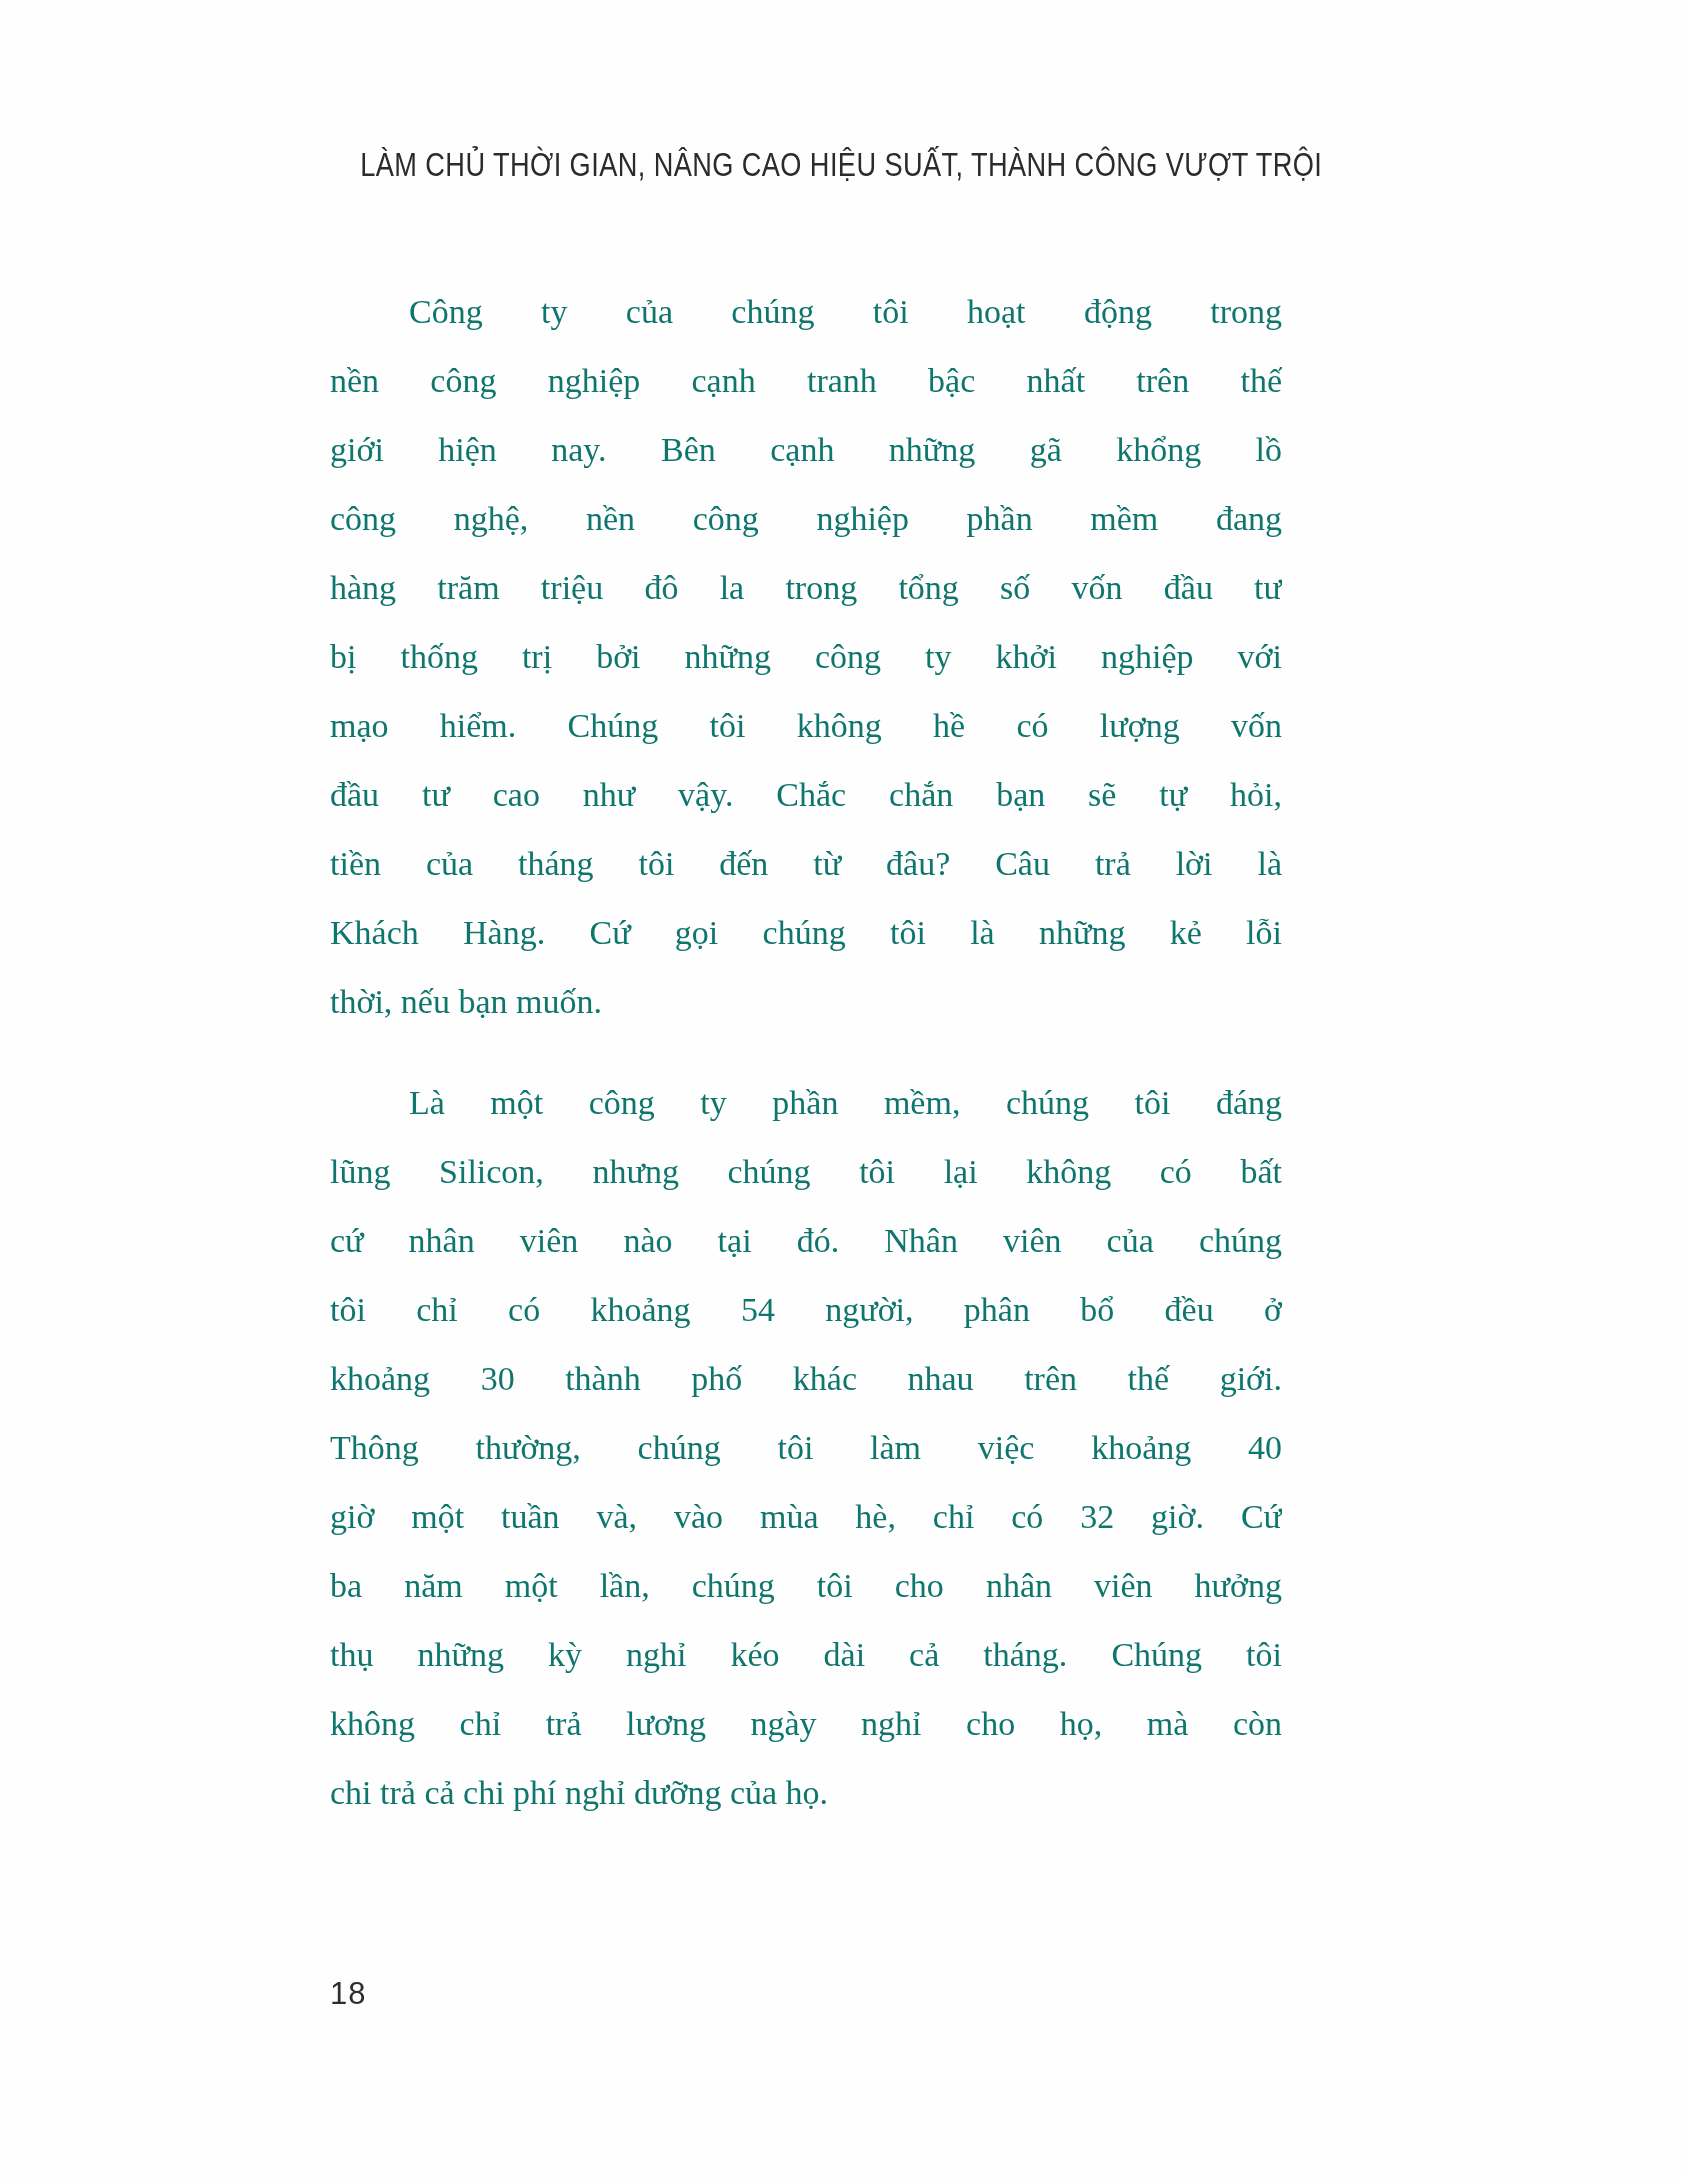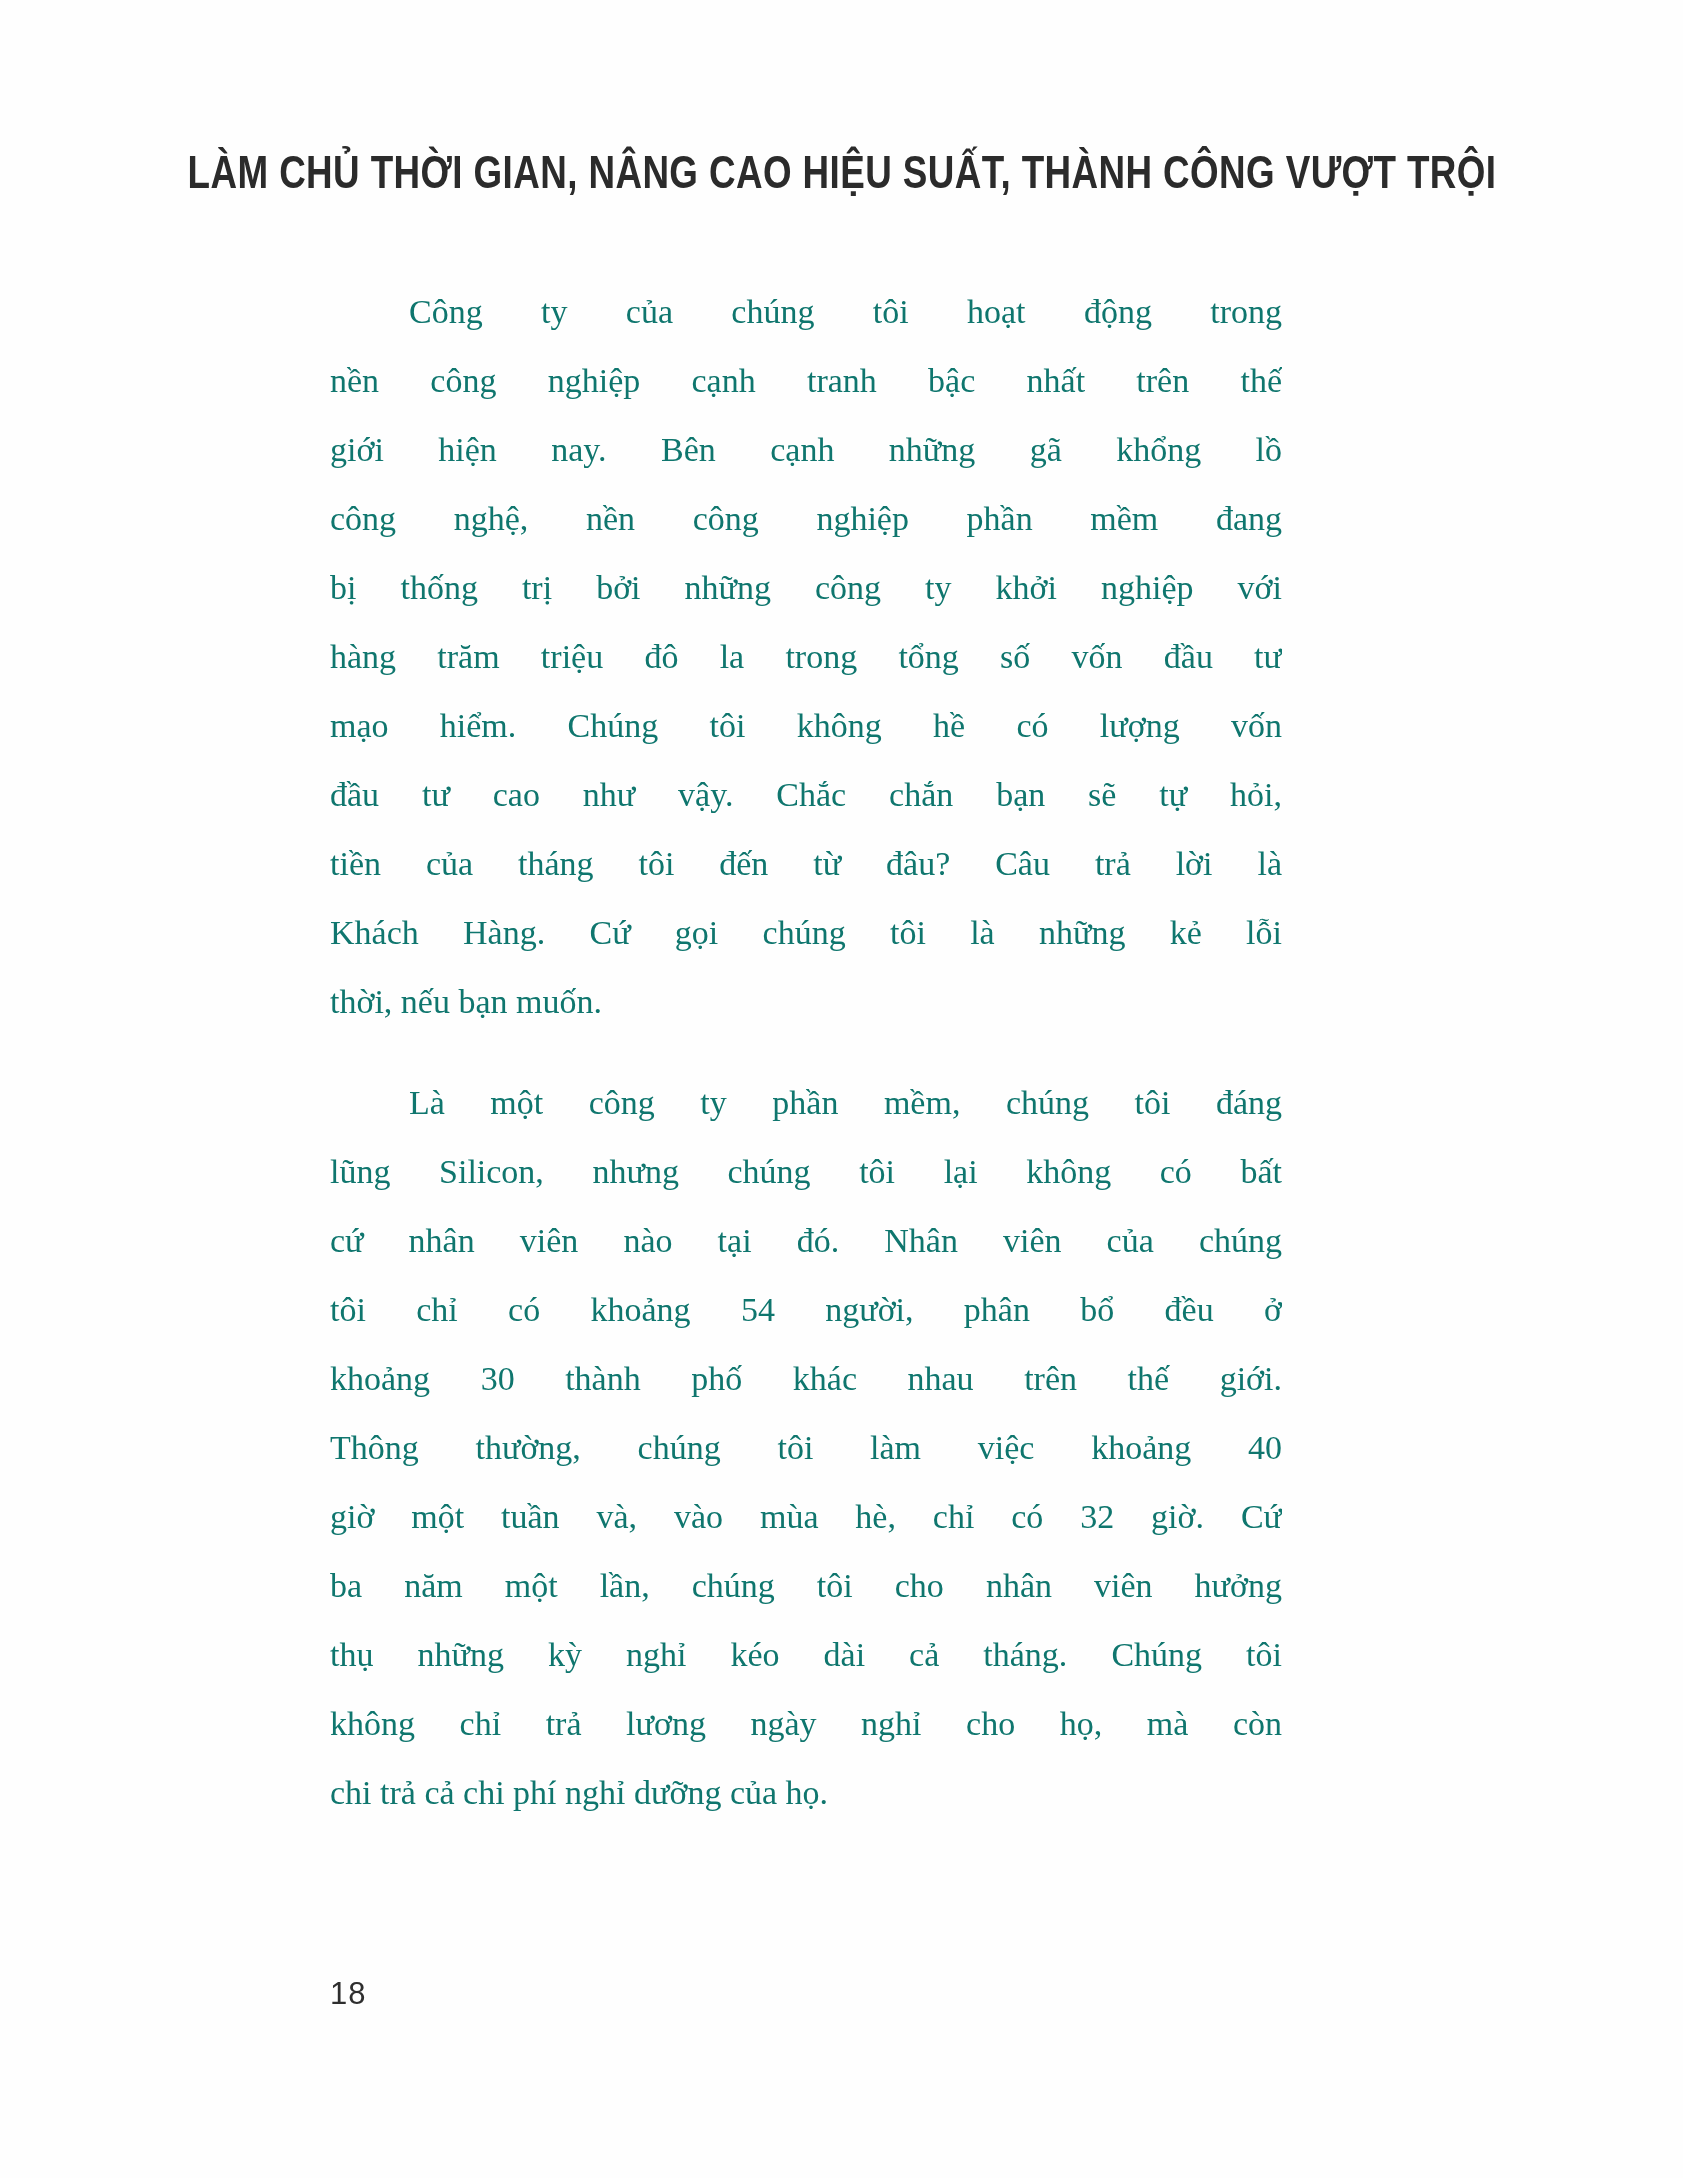--- a/index.html
+++ b/index.html
@@ -15,22 +15,22 @@
     overflow: hidden;
     font-family: "Liberation Serif", serif;
   }
   .running-header {
     position: absolute;
     top: 145px;
     left: 0;
     width: 1683px;
     text-align: center;
     font-family: "Liberation Sans", sans-serif;
-    font-size: 46px;
-    font-weight: 700;
+    font-size: 34px;
+    font-weight: 400;
     letter-spacing: 0.5px;
     color: #2b2b2b;
     white-space: nowrap;
   }
   .running-header .hdr-inner {
     display: inline-block;
     transform: scaleX(0.8);
     transform-origin: center;
   }
   .page-body {
@@ -76,22 +76,22 @@
   <div class="running-header">
     <span class="hdr-inner">LÀM CHỦ THỜI GIAN, NÂNG CAO HIỆU SUẤT, THÀNH CÔNG VƯỢT TRỘI</span>
   </div>
 
   <div class="page-body">
     <div class="paragraph">
         <div class="line first">Công ty của chúng tôi hoạt động trong</div>
         <div class="line">nền công nghiệp cạnh tranh bậc nhất trên thế</div>
         <div class="line">giới hiện nay. Bên cạnh những gã khổng lồ</div>
         <div class="line">công nghệ, nền công nghiệp phần mềm đang</div>
+        <div class="line">hàng trăm triệu đô la trong tổng số vốn đầu tư</div>
         <div class="line">bị thống trị bởi những công ty khởi nghiệp với</div>
-        <div class="line">hàng trăm triệu đô la trong tổng số vốn đầu tư</div>
         <div class="line">mạo hiểm. Chúng tôi không hề có lượng vốn</div>
         <div class="line">đầu tư cao như vậy. Chắc chắn bạn sẽ tự hỏi,</div>
         <div class="line">tiền của tháng tôi đến từ đâu? Câu trả lời là</div>
         <div class="line">Khách Hàng. Cứ gọi chúng tôi là những kẻ lỗi</div>
         <div class="line last">thời, nếu bạn muốn.</div>
       </div>
     <div class="paragraph">
         <div class="line first">Là một công ty phần mềm, chúng tôi đáng</div>
         <div class="line">lũng Silicon, nhưng chúng tôi lại không có bất</div>
         <div class="line">cứ nhân viên nào tại đó. Nhân viên của chúng</div>

